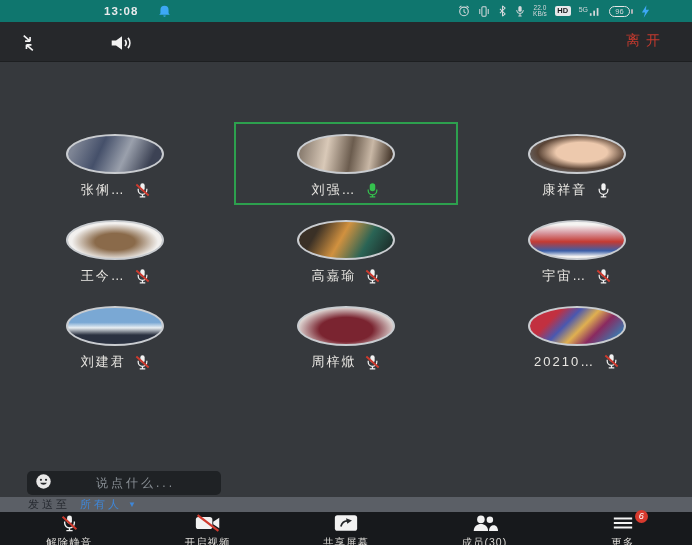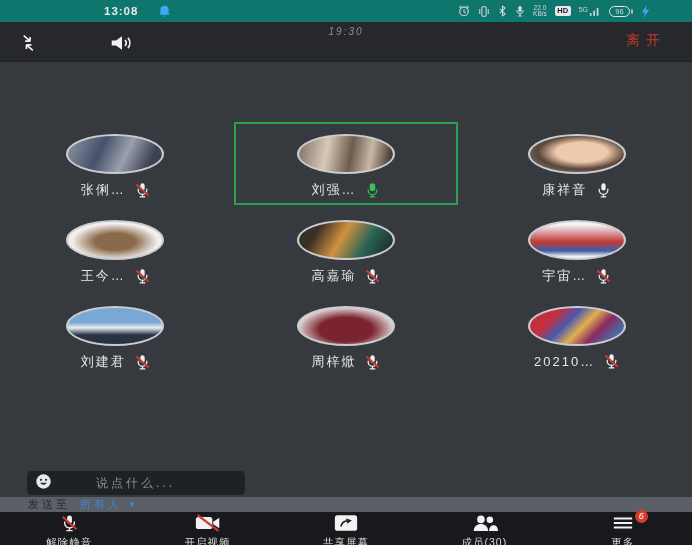--- a/index.html
+++ b/index.html
@@ -67,21 +67,21 @@
   .av5 { background:linear-gradient(180deg,#f5f4f2 8%,#d89aa2 30%,#c43a32 55%,#3a5fa8 80%,#f5f4f2 96%); }
   .av6 { background:linear-gradient(180deg,#7aa8d4 0 40%,#e8eef2 55%,#2a3140 75%); }
   .av7 { background:radial-gradient(ellipse at 50% 60%,#7a2430 0 40%,#e5e2de 75%); }
   .av8 { background:linear-gradient(135deg,#c23040 0 25%,#4a58b0 40%,#e0b050 55%,#8a2a60 70%,#3a7ab0 90%); }
   .prow { display:flex; align-items:center; gap:9px; margin-top:7px; }
   .pname { font-size:13px; letter-spacing:2px; color:#e9e7e3; }
   .mic svg { display:block; }
 
   
   .chatbar {
-    position:absolute; left:27px; top:471px; width:218px; height:24px;
+    position:absolute; left:27px; top:471px; width:194px; height:24px;
     background:#1f2225; border-radius:5px;
     display:flex; align-items:center; padding:0 8px; gap:22px;
   }
   .chat-emoji { background:none; border:none; cursor:pointer; display:flex; padding:0; }
   .chat-div { width:1px; height:14px; background:#4a4e52; }
   .chat-input {
     flex:1; background:transparent; border:none; outline:none;
     color:#8a9096; font-size:12px; letter-spacing:3px; font-family:inherit;
   }
   .chat-input::placeholder { color:#8a9096; opacity:1; }
@@ -193,21 +193,20 @@
     <button class="tb-speaker">
       <span>
         <svg width="24" height="16" viewBox="0 0 28 18">
             <path d="M2 6h5l7-5v16l-7-5H2z" fill="#f2f2f2"></path>
             <path d="M17.5 5.5a5.5 5.5 0 0 1 0 7" fill="none" stroke="#f2f2f2" stroke-width="2"></path>
             <path d="M21 3a9.5 9.5 0 0 1 0 12" fill="none" stroke="#f2f2f2" stroke-width="2"></path>
           </svg>
       </span>
     </button>
     <div class="tb-center">
-      <div class="tb-timer">19:30</div>
     </div>
     <button class="tb-leave">离开</button>
   </div>
 
   <div class="grid">
 
     <div class="tile">
       <div class="avatar av0"></div>
       <div class="prow">
         <span class="pname">张俐…</span>

